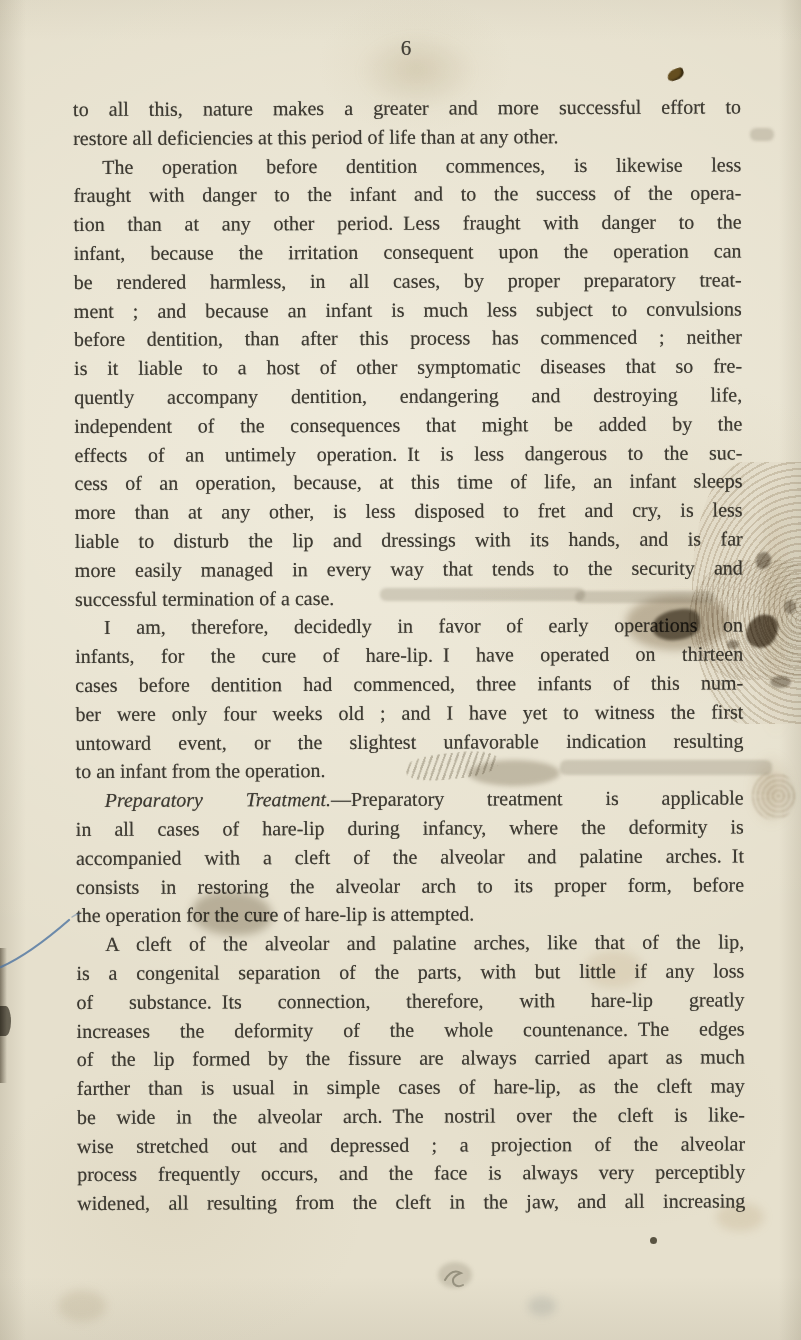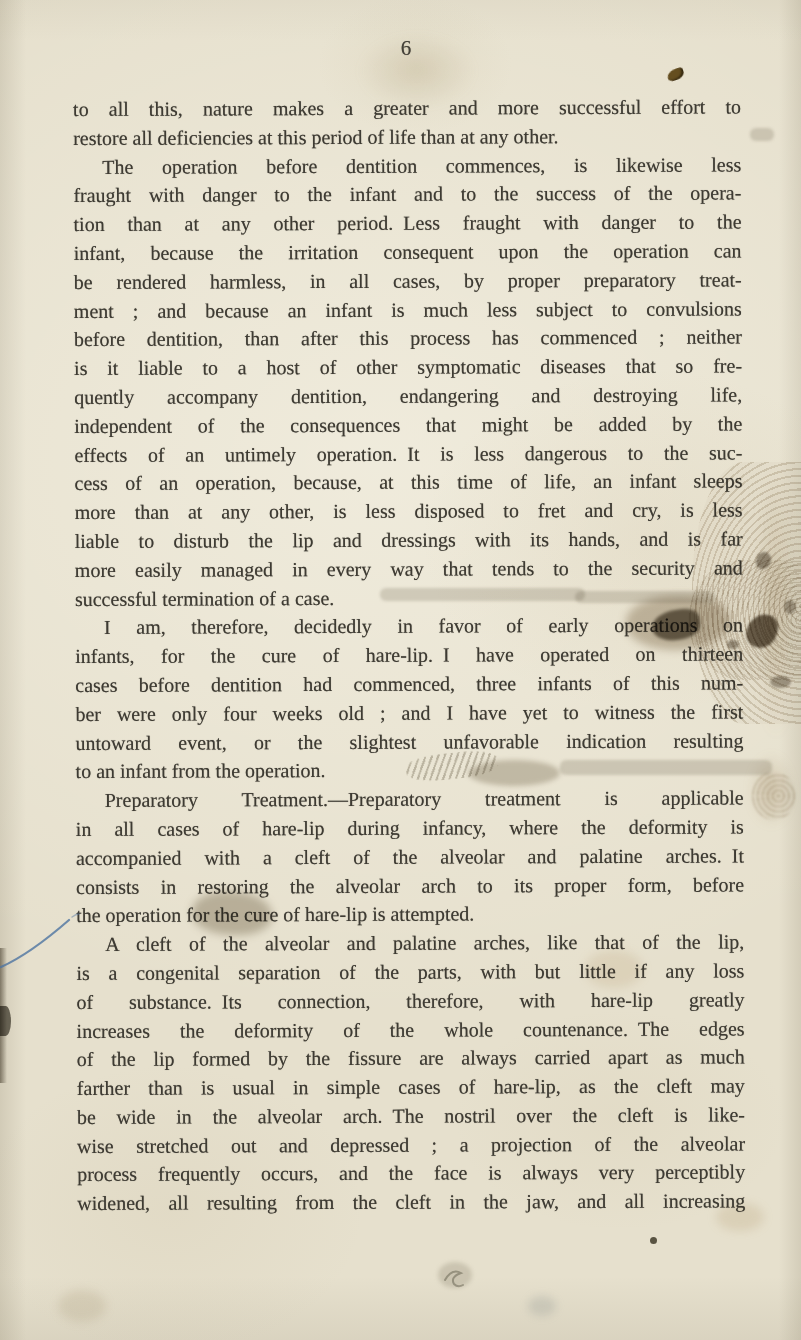--- a/index.html
+++ b/index.html
@@ -32,21 +32,21 @@
     transform:rotate(-0.22deg);transform-origin:top left;
   }
   .line{
     height:28.8px;line-height:28.8px;
     font-size:20px;color:#3e3b33;
     text-align:justify;text-align-last:justify;
     text-shadow:0 0 0.7px rgba(62,59,51,0.65);
   }
   .line.para-end{text-align-last:left;}
   .line.indent{text-indent:29px;}
-  .ital{}
+  .ital{font-style:italic;}
 
   
   .artifact{position:absolute;mix-blend-mode:multiply;pointer-events:none;}
   .stain-pageno{left:338px;top:20px;width:158px;height:102px;border-radius:50%;
     background:radial-gradient(closest-side, rgba(172,156,115,0.18), transparent 75%);filter:blur(5px);}
   .tick-top{left:667px;top:69px;width:17px;height:11px;background:#6f5826;
     border-radius:70% 30% 60% 40%;transform:rotate(-18deg);filter:blur(0.6px);
     box-shadow:inset -2px -1px 2px rgba(40,30,10,0.8);}
   .ghost-bar{background:rgba(148,144,128,0.30);filter:blur(1.6px);border-radius:6px;}
   .ghost-ni{left:750px;top:128px;width:24px;height:13px;}

